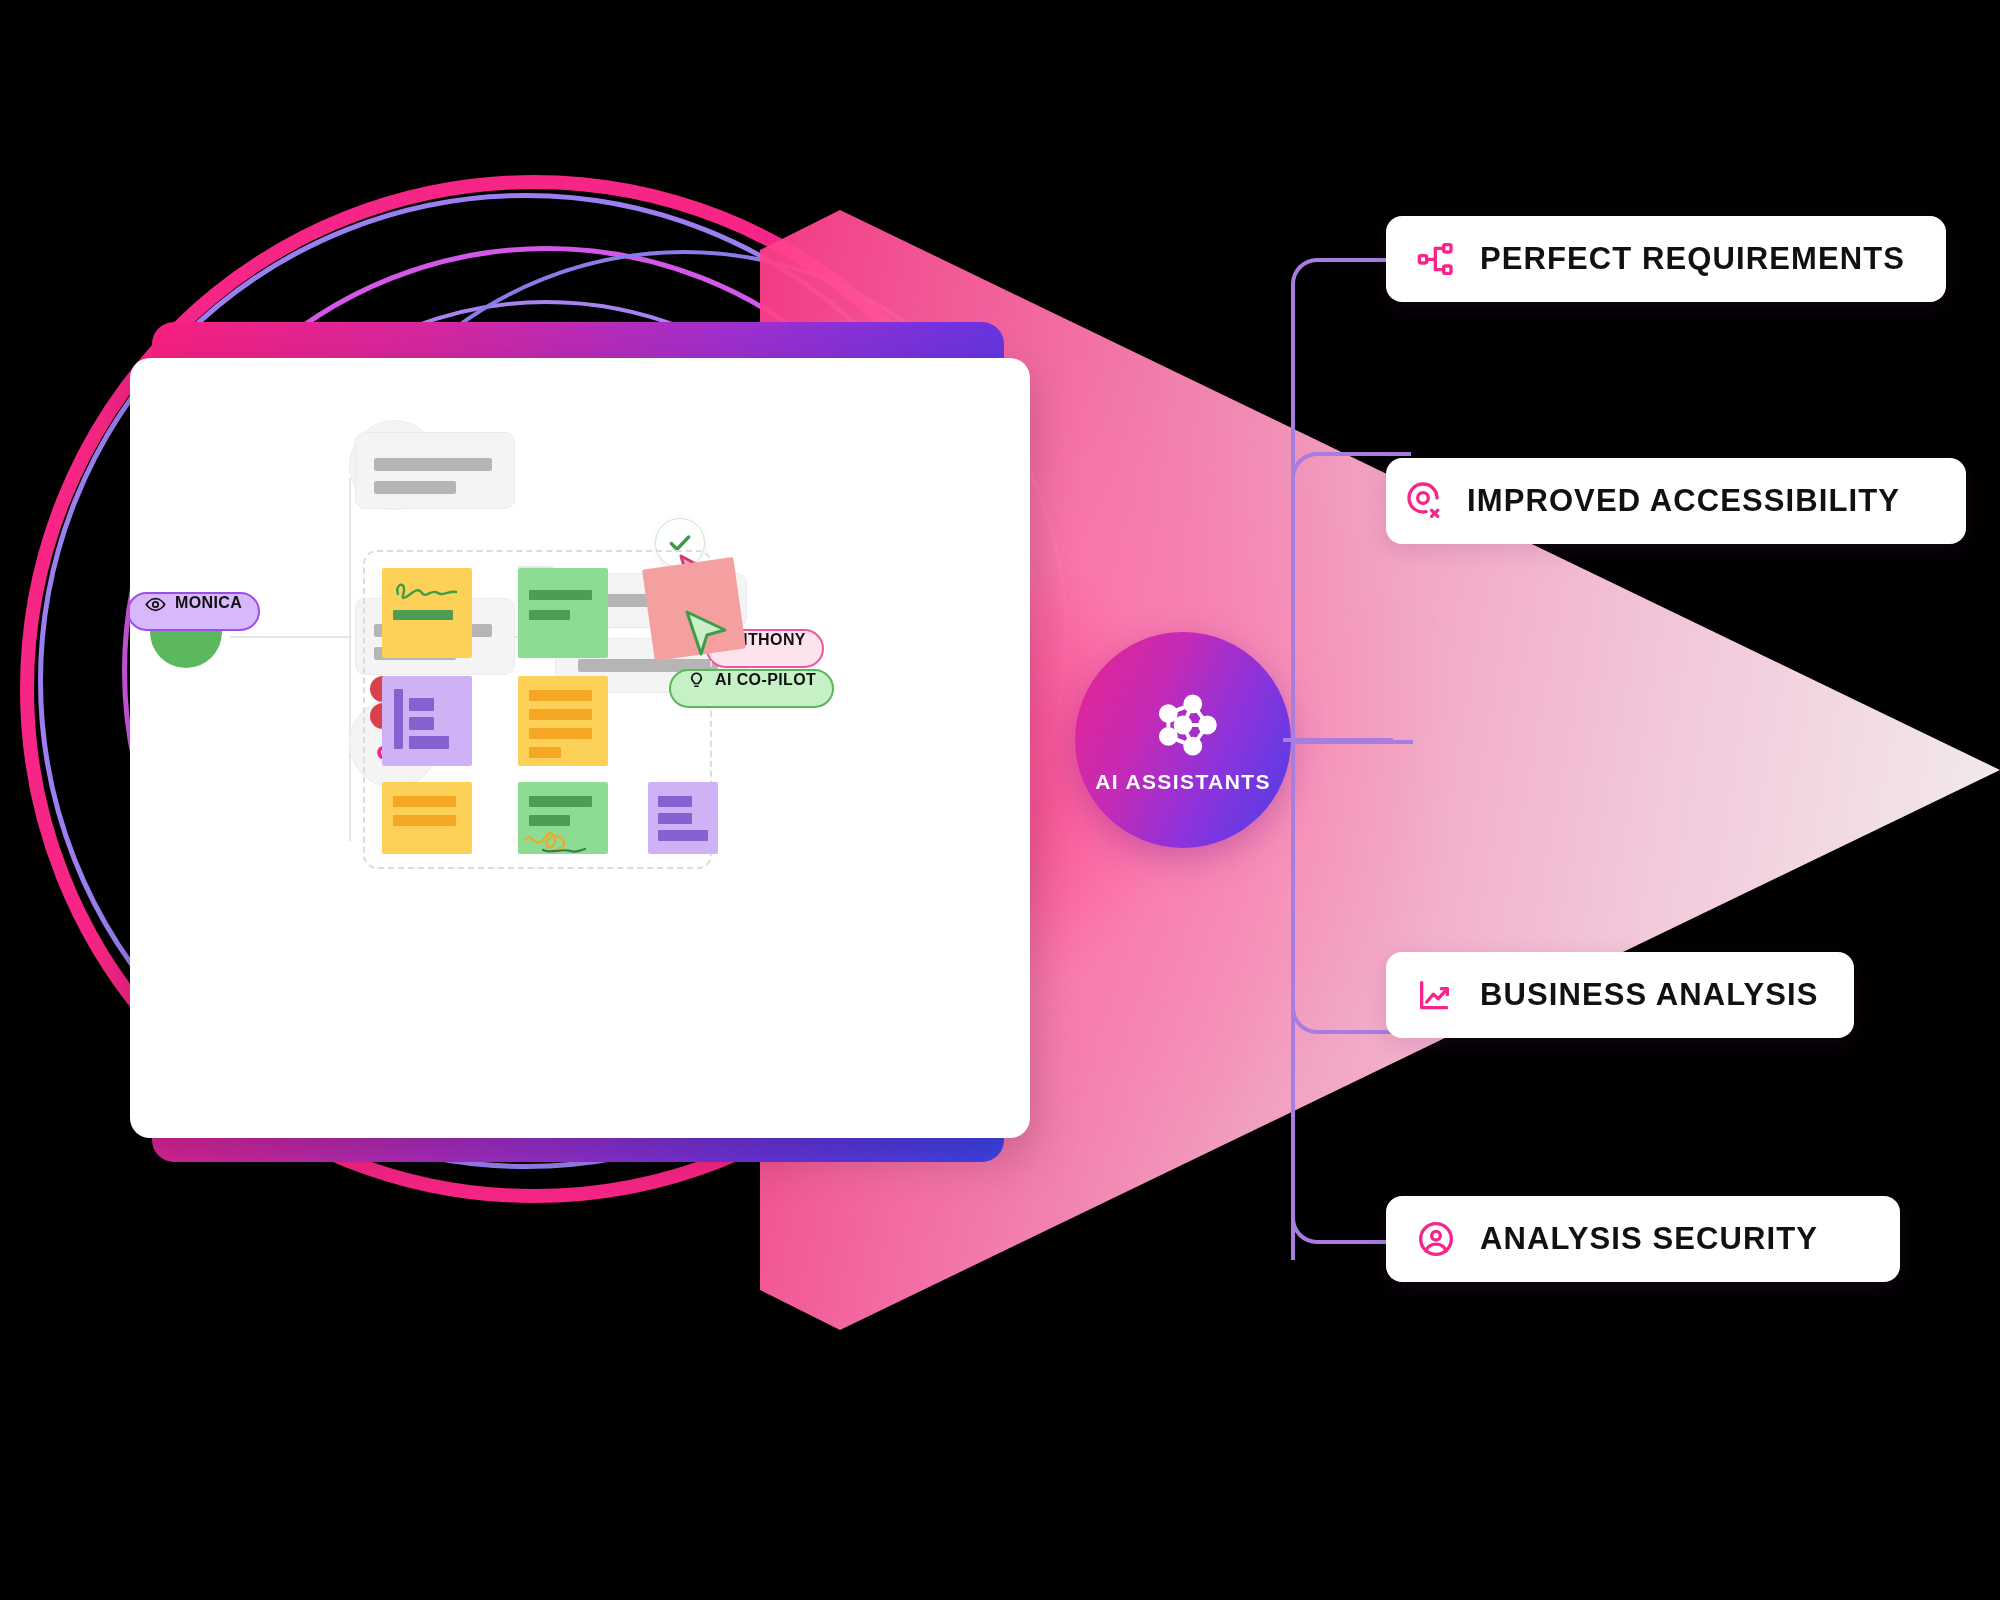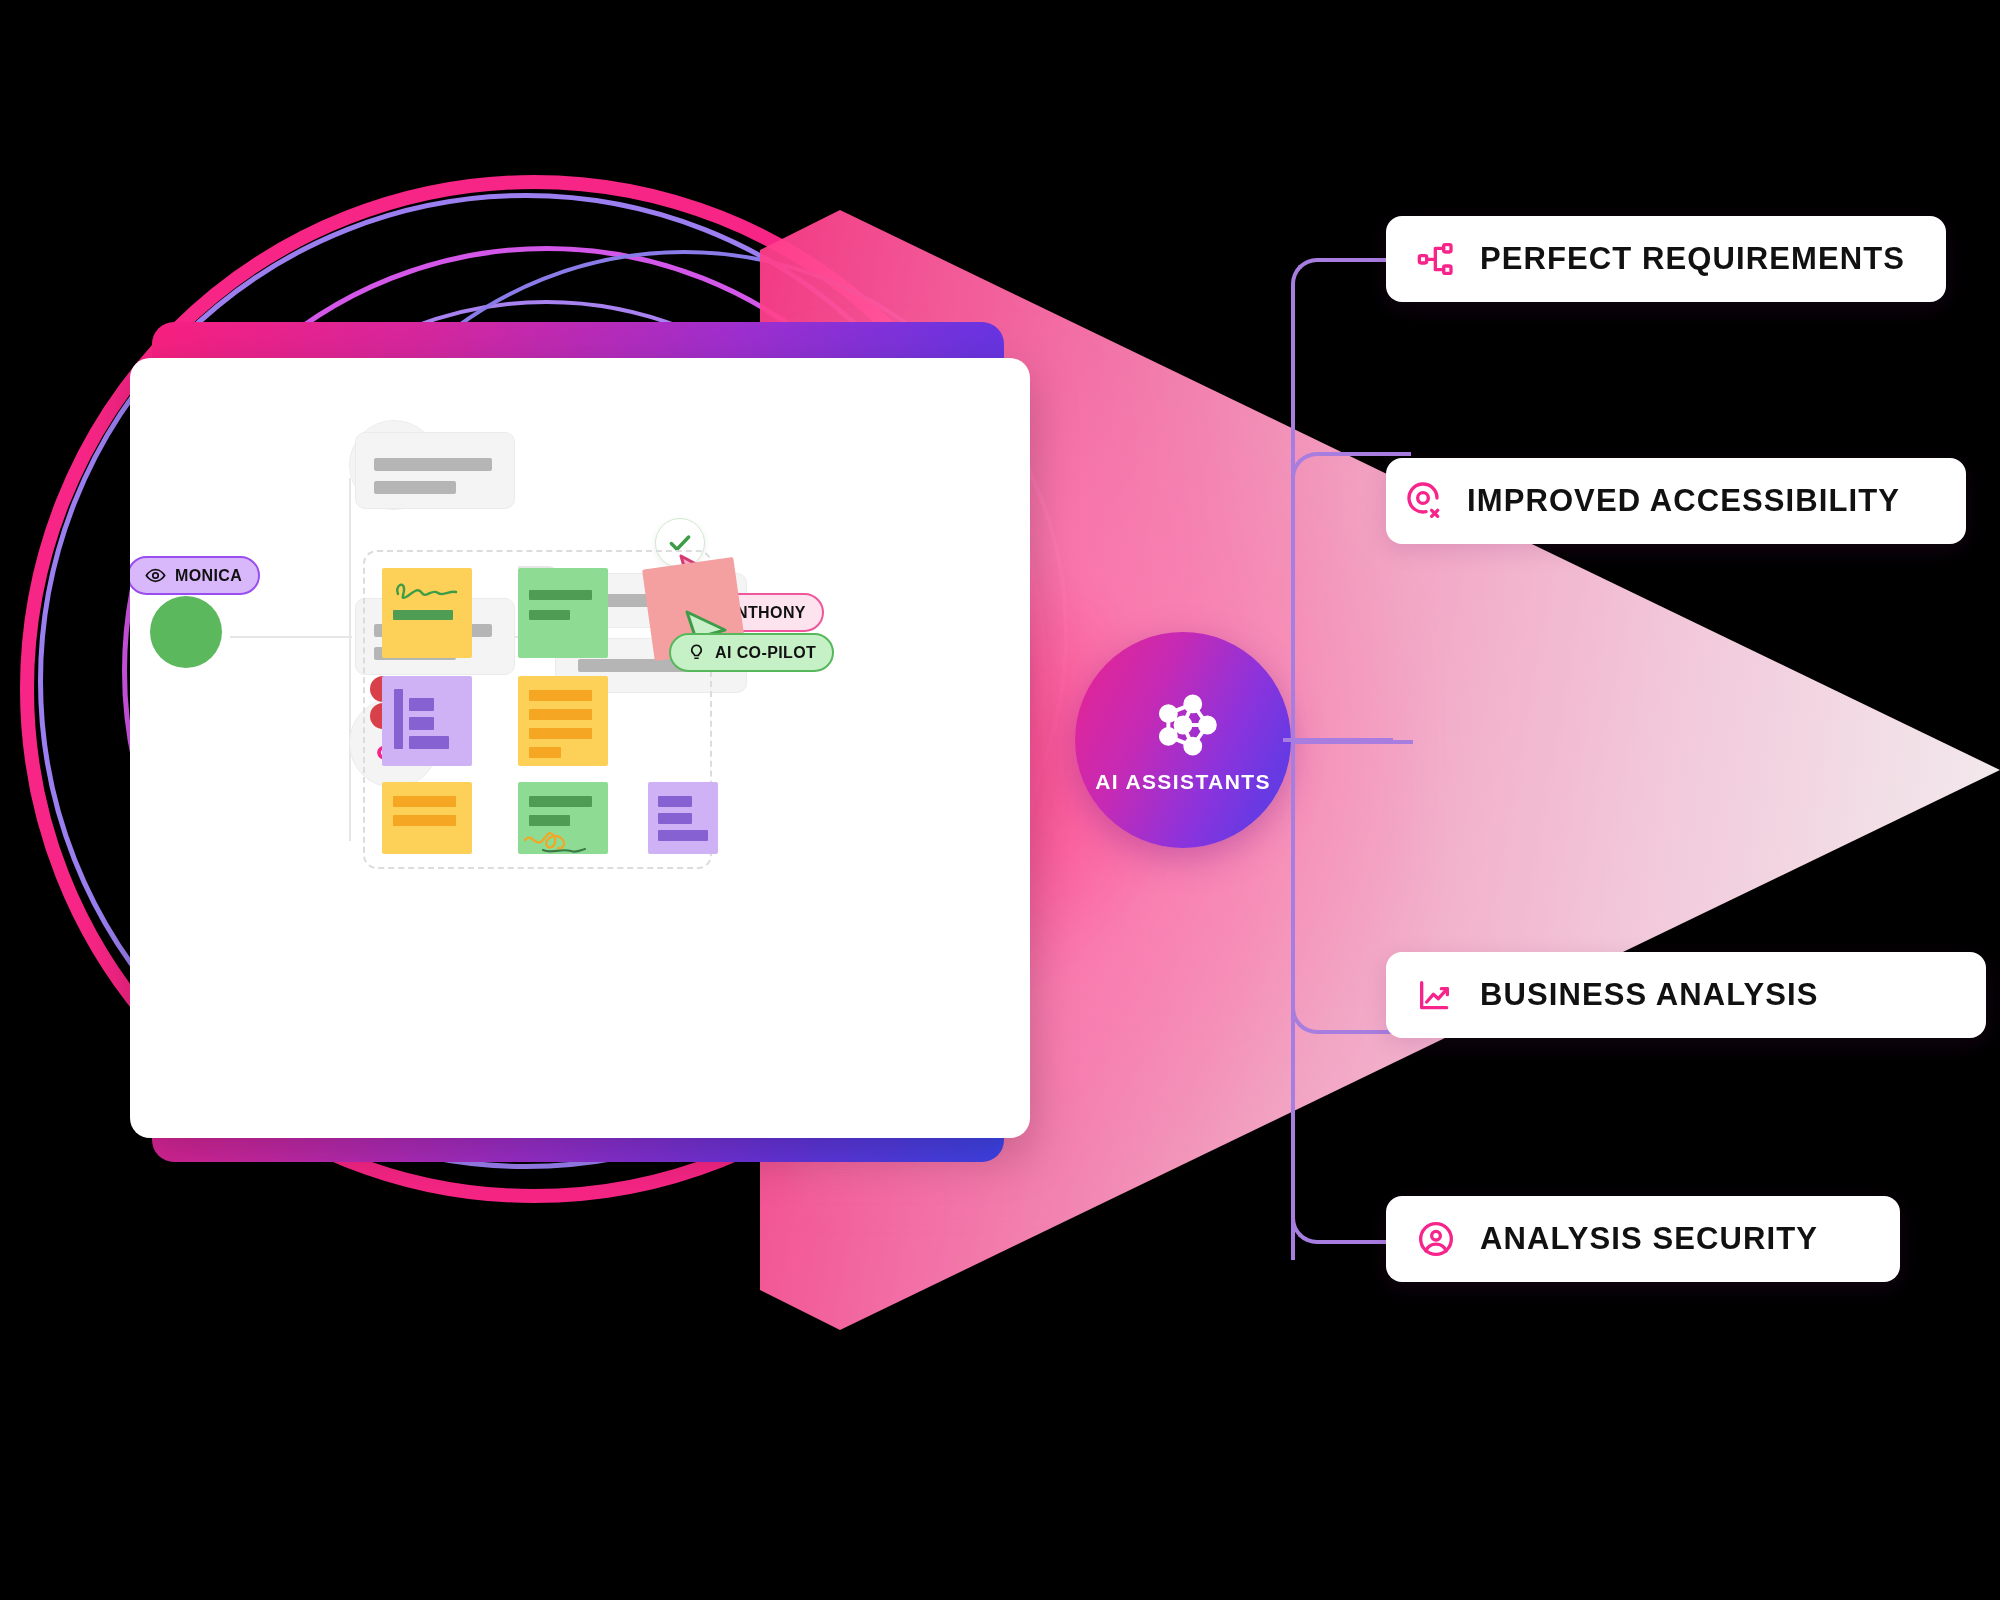--- a/index.html
+++ b/index.html
@@ -42,22 +42,22 @@
   
   .node-circle{position:absolute;border-radius:50%;background:#f4f4f4;border:1px solid #ececec;
         display:flex;align-items:center;justify-content:center;}
 
   
   .gcard{position:absolute;background:#f4f4f4;border:1px solid #ebebeb;border-radius:10px;}
   .gbar{position:absolute;background:#b5b5b5;border-radius:2px;height:13px;}
 
   
   .avatar{position:absolute;width:72px;height:72px;border-radius:50%;background:#5cb85c;}
-  .pill{position:absolute;display:flex;align-items:center;gap:9px;border-radius:999px;
-        padding:0 16px;height:35px;font-size:16px;font-weight:700;letter-spacing:.4px;color:#111;}
+  .pill{position:absolute;display:flex;gap:9px;border-radius:999px;
+        padding:0 16px;height:35px;font-size:16px;font-weight:700;letter-spacing:.4px;color:#111;margin-top:36px;}
   .pill-monica{background:#d8b8fa;border:2px solid #9a4ef0;}
   .pill-anthony{background:#fde3ee;border:2px solid #f0569b;}
   .pill-copilot{background:#c6f0c6;border:2px solid #56b85b;}
 
   
   .cursor{position:absolute;}
 
   
   .check-bubble{position:absolute;width:48px;height:48px;border-radius:50%;background:#fff;
         border:1px solid #cfe9cf;display:flex;align-items:center;justify-content:center;
@@ -301,21 +301,21 @@
       <svg width="40" height="40" viewBox="0 0 24 24" fill="none" stroke="#f7248b" stroke-width="2" stroke-linecap="round" stroke-linejoin="round">
         <path d="M20.4 10.2a8.4 8.4 0 1 0-6.6 8.2"></path>
         <circle cx="12" cy="10.2" r="3.2"></circle>
         <path d="M17.2 17.6l3.6 3.6M20.8 17.6l-3.6 3.6"></path>
       </svg>
     </span>
     <span class="feat-text">IMPROVED ACCESSIBILITY</span>
   </div>
 
 
-  <div class="feat" style="left:1386px;top:952px;width:600px;">
+  <div class="feat" style="left:1386px;top:952px;width:468px;">
     <span class="feat-icon">
       <svg width="40" height="40" viewBox="0 0 24 24" fill="none" stroke="#f7248b" stroke-width="2" stroke-linecap="round" stroke-linejoin="round">
         <path d="M3.4 4.6v15h15"></path>
         <path d="M6.4 16.2l4-4.6 3 2.6 5.4-6"></path>
         <path d="M15.2 8.2h3.6v3.6"></path>
       </svg>
     </span>
     <span class="feat-text">BUSINESS ANALYSIS</span>
   </div>
 

